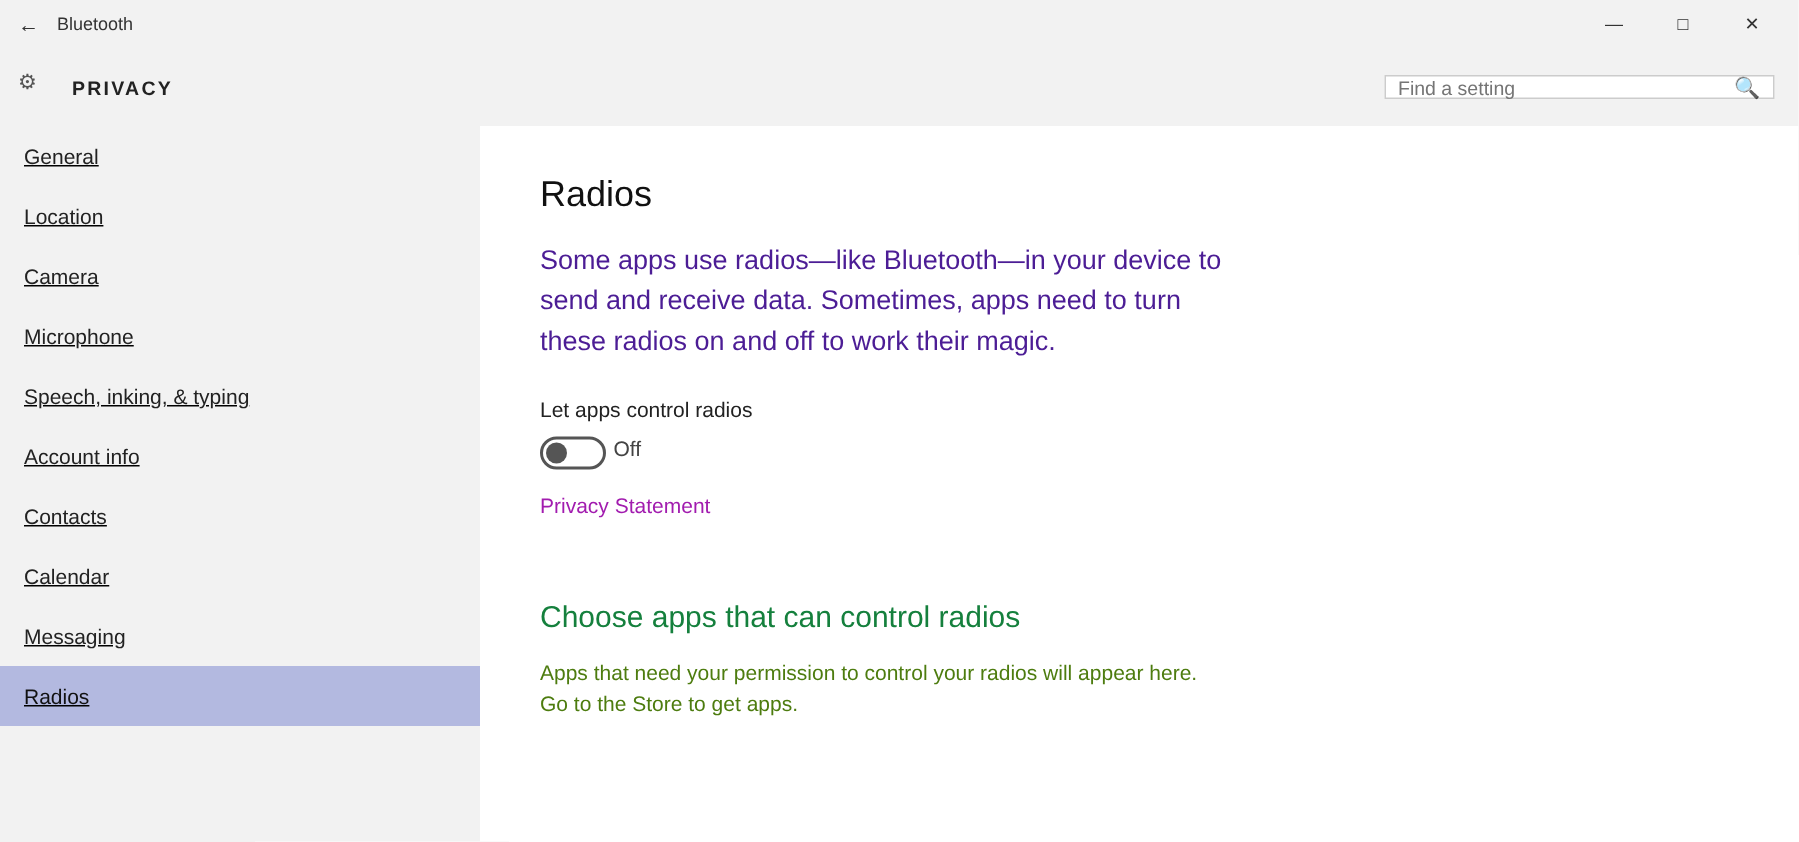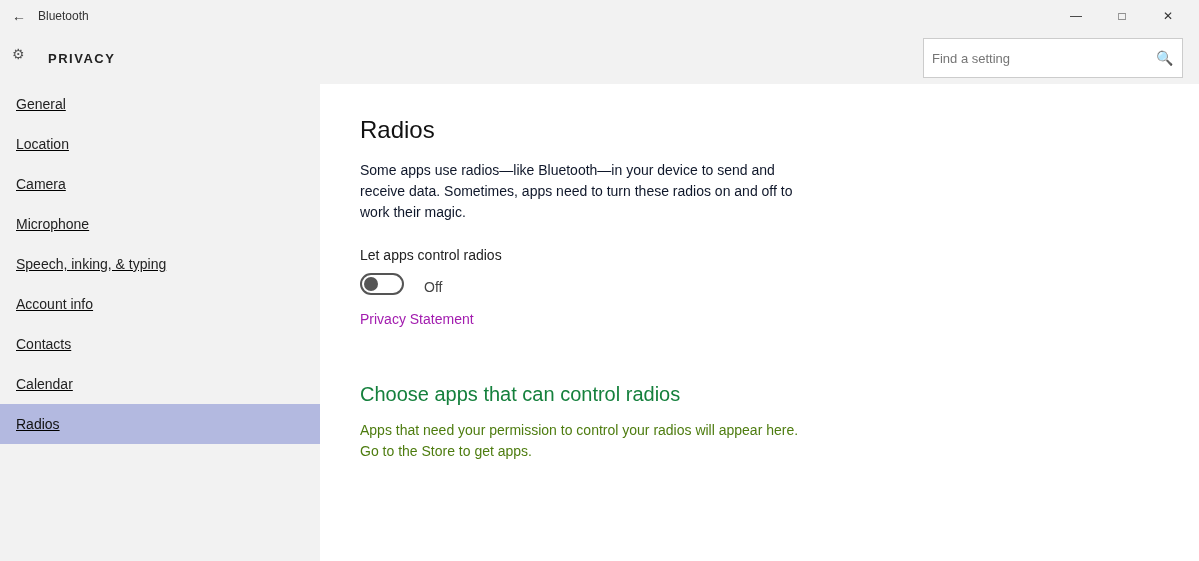--- a/index.html
+++ b/index.html
@@ -73,21 +73,21 @@
       letter-spacing: 1.5px;
       color: #222;
       text-transform: uppercase;
     }
     .search-box {
       display: flex;
       align-items: center;
       background: white;
       border: 1px solid #ccc;
       width: 260px;
-      height: 40px;
+      height: 16px;
       padding: 0 8px;
     }
     .search-input {
       border: none;
       outline: none;
       flex: 1;
       font-size: 13px;
       color: #999;
       background: transparent;
     }
@@ -142,35 +142,35 @@
       padding: 32px 40px;
       overflow-y: auto;
     }
     .content-title {
       font-size: 24px;
       font-weight: 300;
       color: #111;
       margin-bottom: 16px;
     }
     .content-desc {
-      font-size: 14px;
-      color: #0f172a;
+      font-size: 18px;
+      color: #4c1d95;
       line-height: 1.5;
       max-width: 460px;
       margin-bottom: 24px;
     }
     .toggle-label {
       font-size: 14px;
       color: #222;
       margin-bottom: 10px;
     }
     .toggle-row {
       display: flex;
-      align-items: flex-end;
-      gap: 20px;
+      align-items: flex-start;
+      gap: 5px;
       margin-bottom: 16px;
     }
     .toggle {
       width: 44px;
       height: 22px;
       background: transparent;
       border: 2px solid #555;
       border-radius: 11px;
       position: relative;
       cursor: pointer;
@@ -252,20 +252,21 @@
 
   <nav class="sidebar" id="sidebar-nav">
   <div class="sidebar-item">General</div>
       <div class="sidebar-item">Location</div>
       <div class="sidebar-item">Camera</div>
       <div class="sidebar-item">Microphone</div>
       <div class="sidebar-item">Speech, inking, &amp; typing</div>
       <div class="sidebar-item">Account info</div>
       <div class="sidebar-item">Contacts</div>
       <div class="sidebar-item">Calendar</div>
+      <div class="sidebar-item">Messaging</div>
       <div class="sidebar-item active">Radios</div>
     </nav>
 
   <div class="content">
     <h1 class="content-title">Radios</h1>
     <p class="content-desc">Some apps use radios—like Bluetooth—in your device to send and receive data. Sometimes, apps need to turn these radios on and off to work their magic.</p>
 
     <div class="toggle-label">Let apps control radios</div>
     <div class="toggle-row">
       <div class="toggle">

